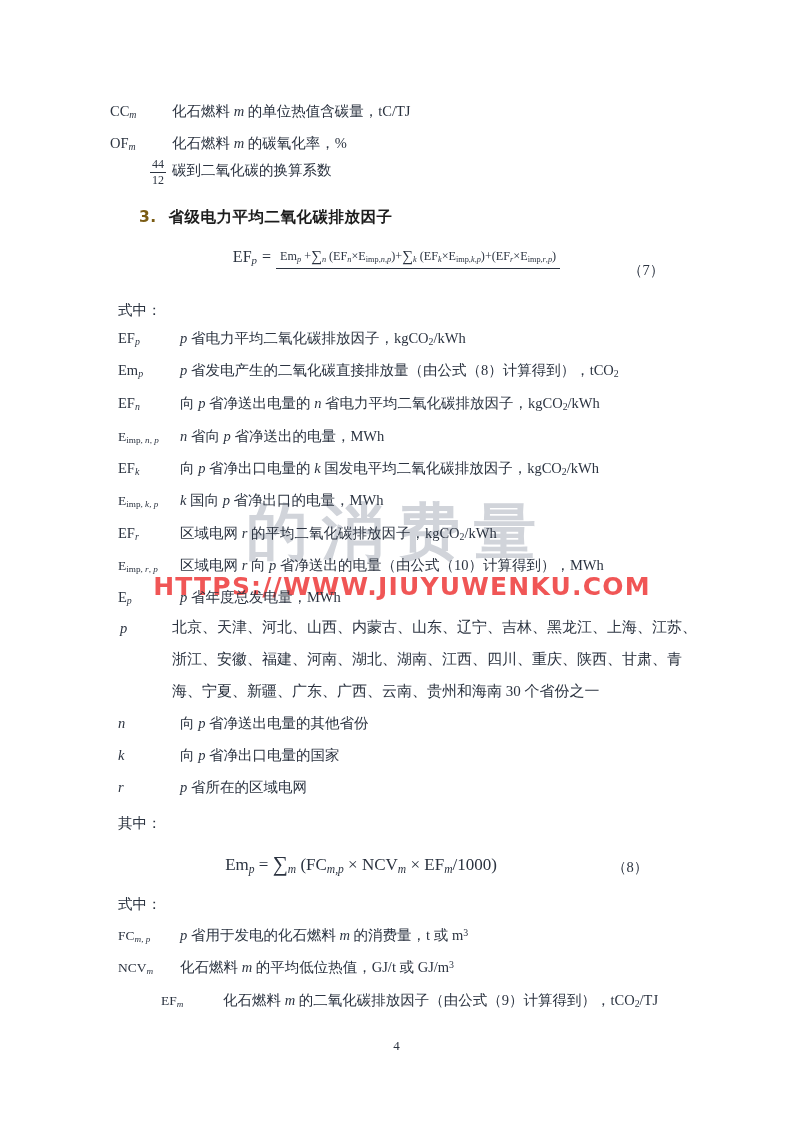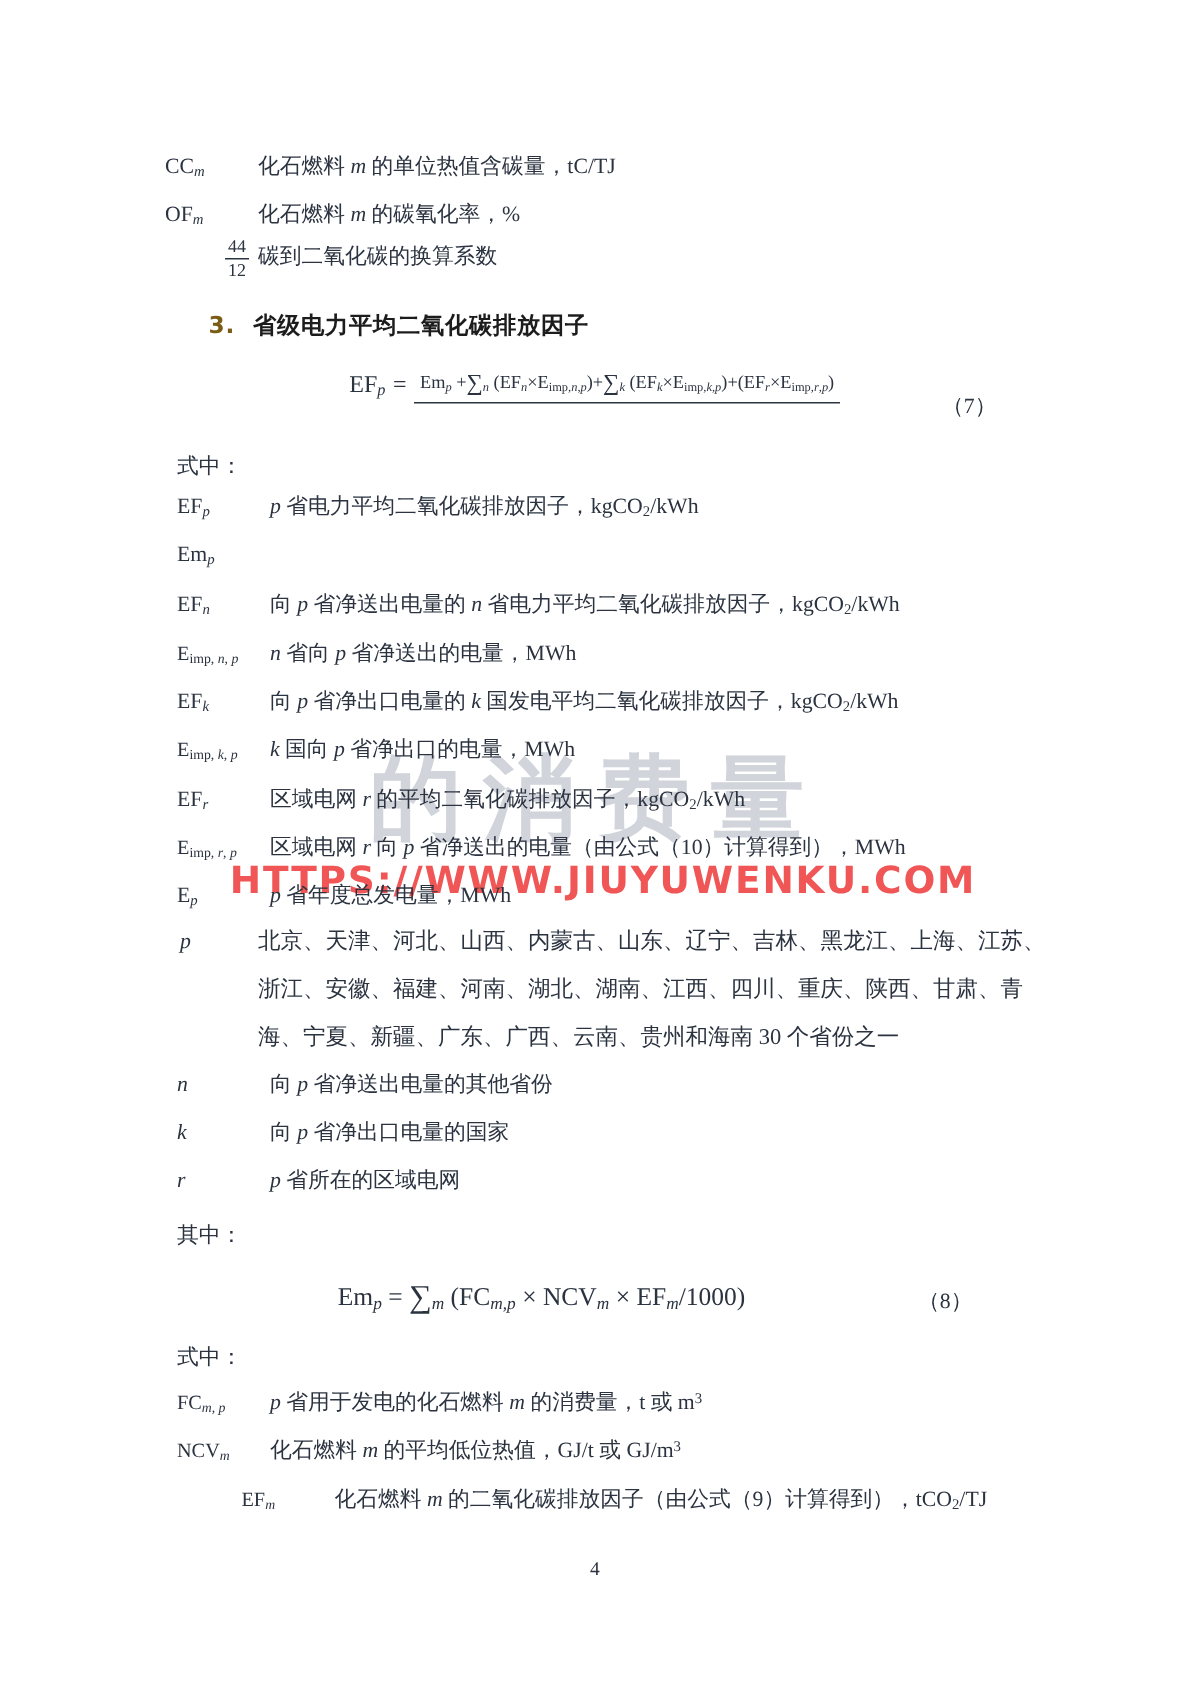--- a/index.html
+++ b/index.html
@@ -247,20 +247,21 @@
 
     <div class="label-line" style="left:118px; top:301px;">式中：</div>
 
     <div class="row" style="left:118px; top:330px;">
       <span class="sym">EF<sub><i>p</i></sub></span>
       <span class="desc"><i>p</i> 省电力平均二氧化碳排放因子，kgCO<sub>2</sub>/kWh</span>
     </div>
 
     <div class="row" style="left:118px; top:362px;">
       <span class="sym">Em<sub><i>p</i></sub></span>
+      <span class="desc"><i>p</i> 省发电产生的二氧化碳直接排放量（由公式（8）计算得到），tCO<sub>2</sub></span>
     </div>
 
     <div class="row" style="left:118px; top:395px;">
       <span class="sym">EF<sub><i>n</i></sub></span>
       <span class="desc">向 <i>p</i> 省净送出电量的 <i>n</i> 省电力平均二氧化碳排放因子，kgCO<sub>2</sub>/kWh</span>
     </div>
 
     <div class="row" style="left:118px; top:428px;">
       <span class="sym-wide">E<sub>imp, <i>n</i>, <i>p</i></sub></span>
       <span class="desc"><i>n</i> 省向 <i>p</i> 省净送出的电量，MWh</span>

